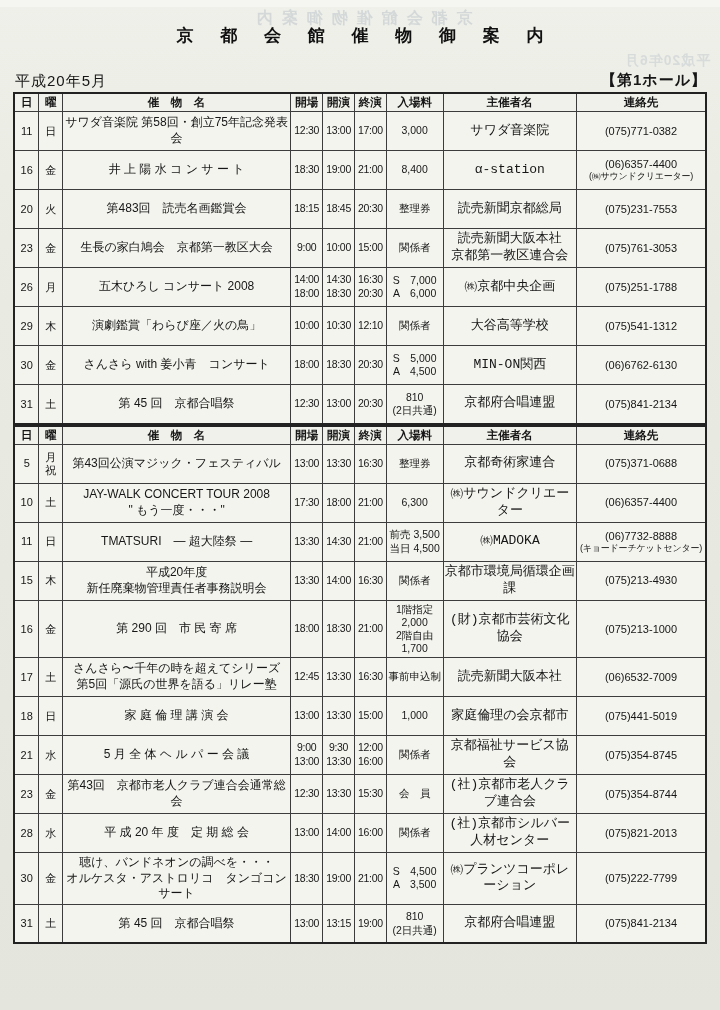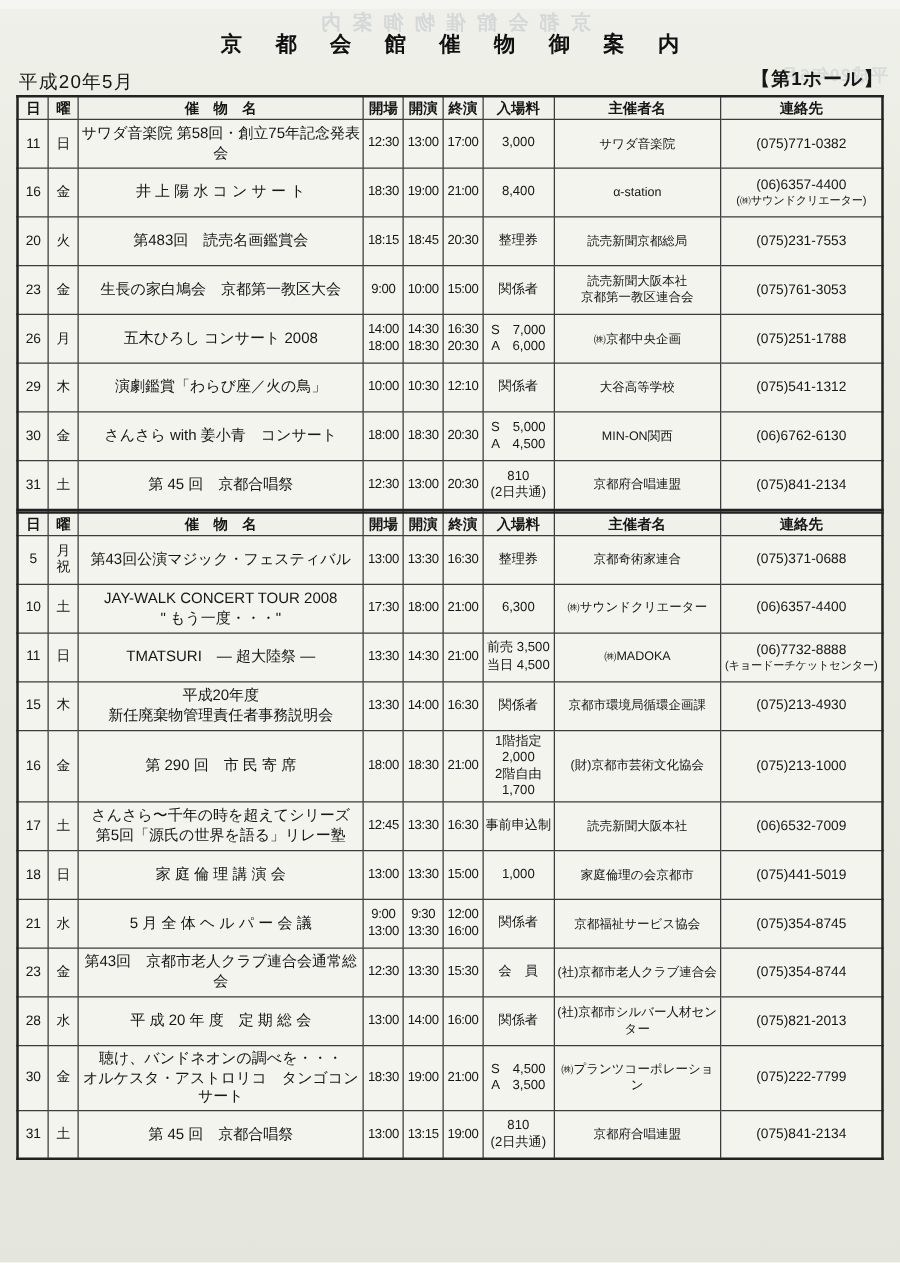--- a/index.html
+++ b/index.html
@@ -13,21 +13,21 @@
   }
   .top-strip { position:absolute; top:0; left:0; right:0; height:7px; background:#f5f6f2; }
   
   .ghost { position:absolute; transform:scaleX(-1); color:#9aa3b5; opacity:.30; font-weight:bold; pointer-events:none; }
   .ghost-title { top:8px; left:0; right:0; text-align:center; font-size:16px; letter-spacing:9px; }
   .ghost-period { top:52px; right:10px; font-size:14px; letter-spacing:1px; opacity:.25; }
 
   .sheet { position:relative; padding:24px 13px 0 13px;border-radius:11px; }
   .doc-title { text-align:center; font-size:17px; font-weight:bold; letter-spacing:11px; text-indent:11px; color:#101010; }
 
-  .subhead { position:relative; height:24px; margin-top:5px; }
+  .subhead { position:relative; height:24px; margin-top:21px; }
   .period-label { position:absolute; left:2px; bottom:1px; font-size:15px; letter-spacing:1px; }
   .hall-label { text-align:right; font-size:15px; font-weight:bold; letter-spacing:1px; line-height:24px; }
   .hall2-head { height:22px; margin-top:6px; }
   .hall2-head .hall-label { line-height:22px; }
 
   table.schedule {
     width:100%; border-collapse:collapse; table-layout:fixed;
     border:2px solid #222; background:#f3f4ee;
   }
   table.schedule th, table.schedule td {
@@ -38,21 +38,21 @@
   table.schedule tbody tr { height:39px; }
   .line { line-height:1.3; }
 
   td.cell-day   { font-size:11px; }
   td.cell-dow   { font-size:11px; }
   td.cell-dow .line { line-height:1.1; }
   td.cell-event { font-size:12px; }
   td.cell-open, td.cell-start, td.cell-end { font-size:10.5px; letter-spacing:-0.3px; padding:1px 0; }
   td.cell-fee   { font-size:10.5px; }
   td.cell-fee .line { line-height:1.25;text-align:center; }
-  td.cell-organizer { font-size:10px; }
+  td.cell-organizer { font-size:13px;font-family:Liberation Mono, monospace; }
   td.cell-contact   { font-size:11px;margin-left:39px; }
   td.cell-contact .line + .line { font-size:9px; letter-spacing:-0.2px; }
 </style>
 </head>
 <body>
 
 <div class="top-strip"></div>
 
 <div class="ghost ghost-title">京都会館催物御案内</div>
 <div class="ghost ghost-period">平成20年6月</div>

